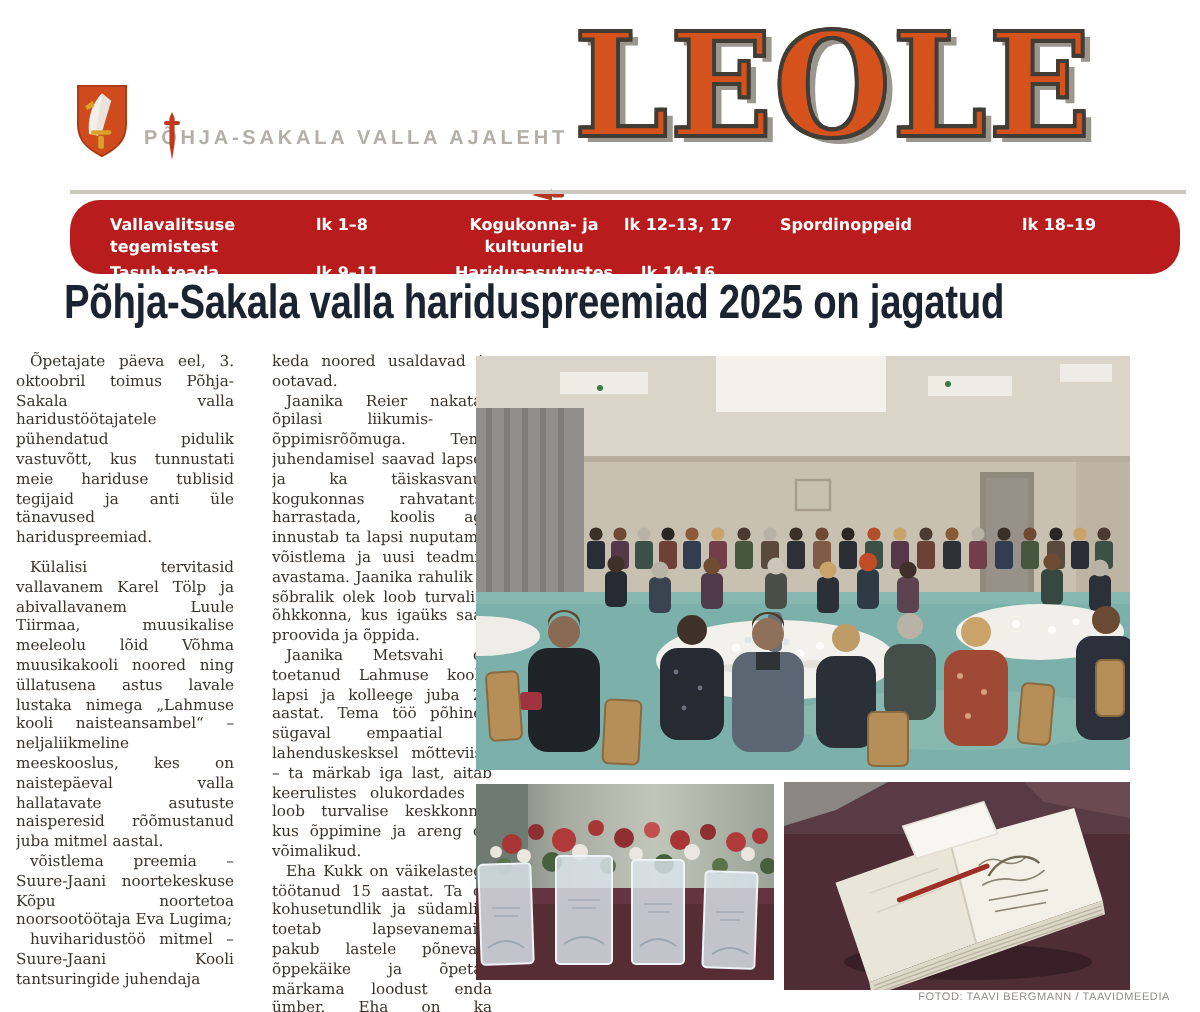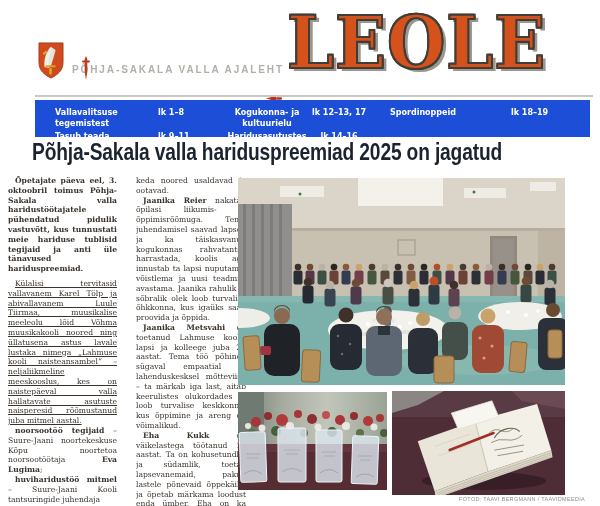--- a/index.html
+++ b/index.html
@@ -16,40 +16,40 @@
         font-family:"DejaVu Serif",serif;font-weight:bold;font-size:72px;line-height:74px;
         color:#d6521c;letter-spacing:1px;white-space:nowrap;
         -webkit-text-stroke:2px #403d37;
         text-shadow:-1px -1px 0 #403d37,1px -1px 0 #403d37,-1px 1px 0 #403d37,
                      1px 1px 0 #403d37,4px 3px 0 #9b968e;
         transform:scaleX(.93);transform-origin:0 50%;}
   .issue{position:absolute;right:35px;top:80px;font-size:15px;font-weight:700;color:#2f2f2f;margin-top:40px;}
   .rule{position:absolute;left:35px;top:95px;width:558px;height:2px;background:#ccc8c1;}
 
   
-  .toc{position:absolute;left:35px;top:100px;width:555px;height:37px;background:#1d4ed8;}
+  .toc{position:absolute;left:35px;top:100px;width:555px;height:37px;background:#b91c1c;border-radius:15px;}
   .tg{position:absolute;top:7px;display:grid;row-gap:2px;color:#fff;
       font:bold 8px/11px "DejaVu Sans",sans-serif;}
   .tg1{left:20px;grid-template-columns:103px auto;}
   .tg2{left:187px;grid-template-columns:90px auto;text-align:center;}
   .tg3{left:355px;grid-template-columns:87px auto;gap:34px;}
 
   
   h1{position:absolute;left:32px;top:138px;margin:0;font-size:24px;font-weight:700;
      color:#1c2330;white-space:nowrap;letter-spacing:-.2px;}
   h1>span{display:inline-block;transform:scaleX(.8);transform-origin:0 50%;}
 
   
   .col{position:absolute;top:176px;height:330px;overflow:hidden;}
   #col1{left:8px;width:109px;}
   #col2{left:136px;width:110px;}
   .col p{margin:0;font:7.6px/9.8px "DejaVu Serif",serif;color:#3a332c;text-align:justify;}
   .col p.ind{text-indent:7px;}
-  .col p.gap{margin-top:5px;text-decoration:underline;}
-  .col .b{font-weight:bold;}
+  .col p.gap{margin-top:5px;}
+  .col .b{font-weight:normal;}
 
   
   .ph{position:absolute;overflow:hidden;}
   .ph-main{left:238px;top:178px;width:327px;height:207px;}
   .ph-troph{left:238px;top:392px;width:149px;height:98px;}
   .ph-book{left:392px;top:391px;width:173px;height:104px;}
   .credit{position:absolute;right:15px;top:496px;font-size:5.5px;letter-spacing:.3px;
           color:#8f8d8a;}
 </style>
 </head>
@@ -102,21 +102,21 @@
       <span>lk 18–19</span>
       <span>lk 20–21</span>
     </div>
   </nav>
 
   <h1><span>Põhja-Sakala valla hariduspreemiad 2025 on jagatud</span></h1>
 
   <div class="col" id="col1">
       <p class="ind"><span class="b">Õpetajate päeva eel, 3. oktoobril toimus Põhja-Sakala valla haridustöötajatele pühendatud pidulik vastuvõtt, kus tunnustati meie hariduse tublisid tegijaid ja anti üle tänavused hariduspreemiad.</span></p>
       <p class="ind gap"><span>Külalisi tervitasid vallavanem Karel Tölp ja abivallavanem Luule Tiirmaa, muusikalise meeleolu lõid Võhma muusikakooli noored ning üllatusena astus lavale lustaka nimega „Lahmuse kooli naisteansambel“ – neljaliikmeline meeskooslus, kes on naistepäeval valla hallatavate asutuste naisperesid rõõmustanud juba mitmel aastal.</span></p>
-      <p class="ind"><span class="b">noorsootöö tegijaid</span><span> – Suure-Jaani noortekeskuse Kõpu noortetoa noorsootöötaja </span><span class="b">Eva Lugima</span><span>;</span></p>
+      <p class="ind"><span class="b">võistlema preemia</span><span> – Suure-Jaani noortekeskuse Kõpu noortetoa noorsootöötaja </span><span class="b">Eva Lugima</span><span>;</span></p>
       <p class="ind"><span class="b">huviharidustöö mitmel</span><span> – Suure-Jaani Kooli tantsuringide juhendaja </span></p>
     </div>
   <div class="col" id="col2">
       <p><span>keda noored usaldavad ja ootavad.</span></p>
       <p class="ind"><span class="b">Jaanika Reier</span><span> nakatab õpilasi liikumis- ja õppimisrõõmuga. Tema juhendamisel saavad lapsed ja ka täiskasvanud kogukonnas rahvatantsu harrastada, koolis aga innustab ta lapsi nuputama, võistlema ja uusi teadmisi avastama. Jaanika rahulik ja sõbralik olek loob turvalise õhkkonna, kus igaüks saab proovida ja õppida.</span></p>
       <p class="ind"><span class="b">Jaanika Metsvahi</span><span> on toetanud Lahmuse koolis lapsi ja kolleege juba 20 aastat. Tema töö põhineb sügaval empaatial ja lahenduskesksel mõtteviisil – ta märkab iga last, aitab keerulistes olukordades ja loob turvalise keskkonna, kus õppimine ja areng on võimalikud.</span></p>
       <p class="ind"><span class="b">Eha Kukk</span><span> on väikelastega töötanud 15 aastat. Ta on kohusetundlik ja südamlik, toetab lapsevanemaid, pakub lastele põnevaid õppekäike ja õpetab märkama loodust enda ümber. Eha on ka uuenduste tooja – näiteks on ta toonud lasteaeda Toidukooli projekti ning osaleb aktiivselt maakondlikel koolitustel ja ainesektsioonides.</span></p>
     </div>
 
   <div class="ph ph-main">

